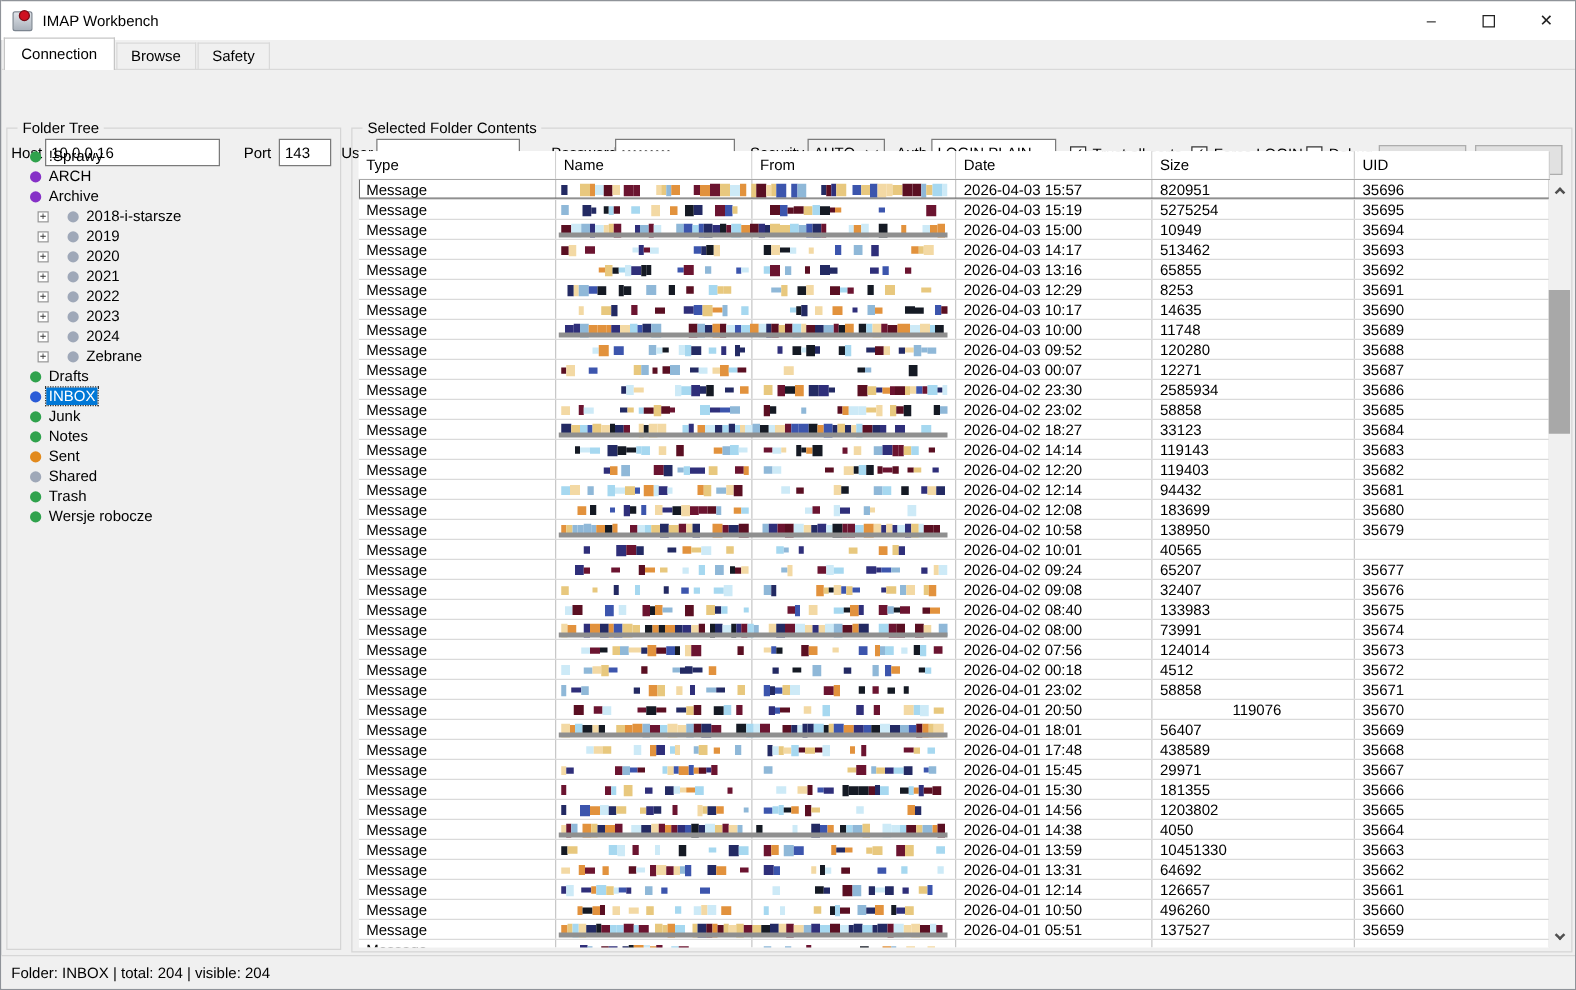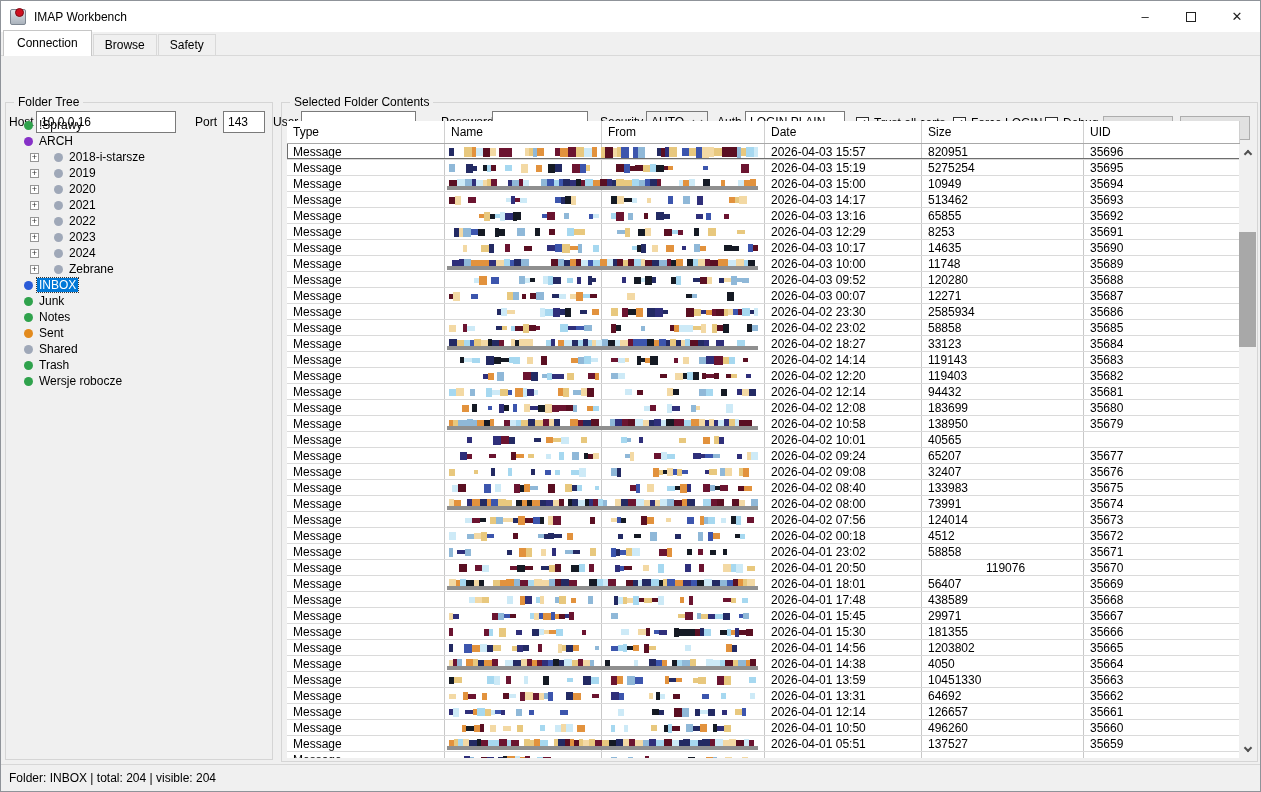--- a/index.html
+++ b/index.html
@@ -155,20 +155,24 @@
     <div id="tree">
         <div class="titem">
           <span class="bullet" style="left: 18px; background: rgb(47, 162, 76);"></span>
           <span class="tlabel" style="left: 31px;">!Sprawy</span>
         </div>
         <div class="titem">
           <span class="bullet" style="left: 18px; background: rgb(134, 49, 199);"></span>
           <span class="tlabel" style="left: 31px;">ARCH</span>
         </div>
         <div class="titem">
+          <span class="bullet" style="left: 18px; background: rgb(134, 49, 199);"></span>
+          <span class="tlabel" style="left: 31px;">Archive</span>
+        </div>
+        <div class="titem">
           <span class="expander">+</span>
           <span class="bullet" style="left: 48px; background: rgb(159, 168, 184);"></span>
           <span class="tlabel" style="left: 61px;">2018-i-starsze</span>
         </div>
         <div class="titem">
           <span class="expander">+</span>
           <span class="bullet" style="left: 48px; background: rgb(159, 168, 184);"></span>
           <span class="tlabel" style="left: 61px;">2019</span>
         </div>
         <div class="titem">
@@ -193,20 +197,24 @@
         </div>
         <div class="titem">
           <span class="expander">+</span>
           <span class="bullet" style="left: 48px; background: rgb(159, 168, 184);"></span>
           <span class="tlabel" style="left: 61px;">2024</span>
         </div>
         <div class="titem">
           <span class="expander">+</span>
           <span class="bullet" style="left: 48px; background: rgb(159, 168, 184);"></span>
           <span class="tlabel" style="left: 61px;">Zebrane</span>
+        </div>
+        <div class="titem">
+          <span class="bullet" style="left: 18px; background: rgb(47, 162, 76);"></span>
+          <span class="tlabel" style="left: 31px;">Drafts</span>
         </div>
         <div class="titem">
           <span class="bullet" style="left: 18px; background: rgb(42, 91, 215);"></span>
           <span class="tlabel sel" style="left: 31px;">INBOX</span>
         </div>
         <div class="titem">
           <span class="bullet" style="left: 18px; background: rgb(47, 162, 76);"></span>
           <span class="tlabel" style="left: 31px;">Junk</span>
         </div>
         <div class="titem">

